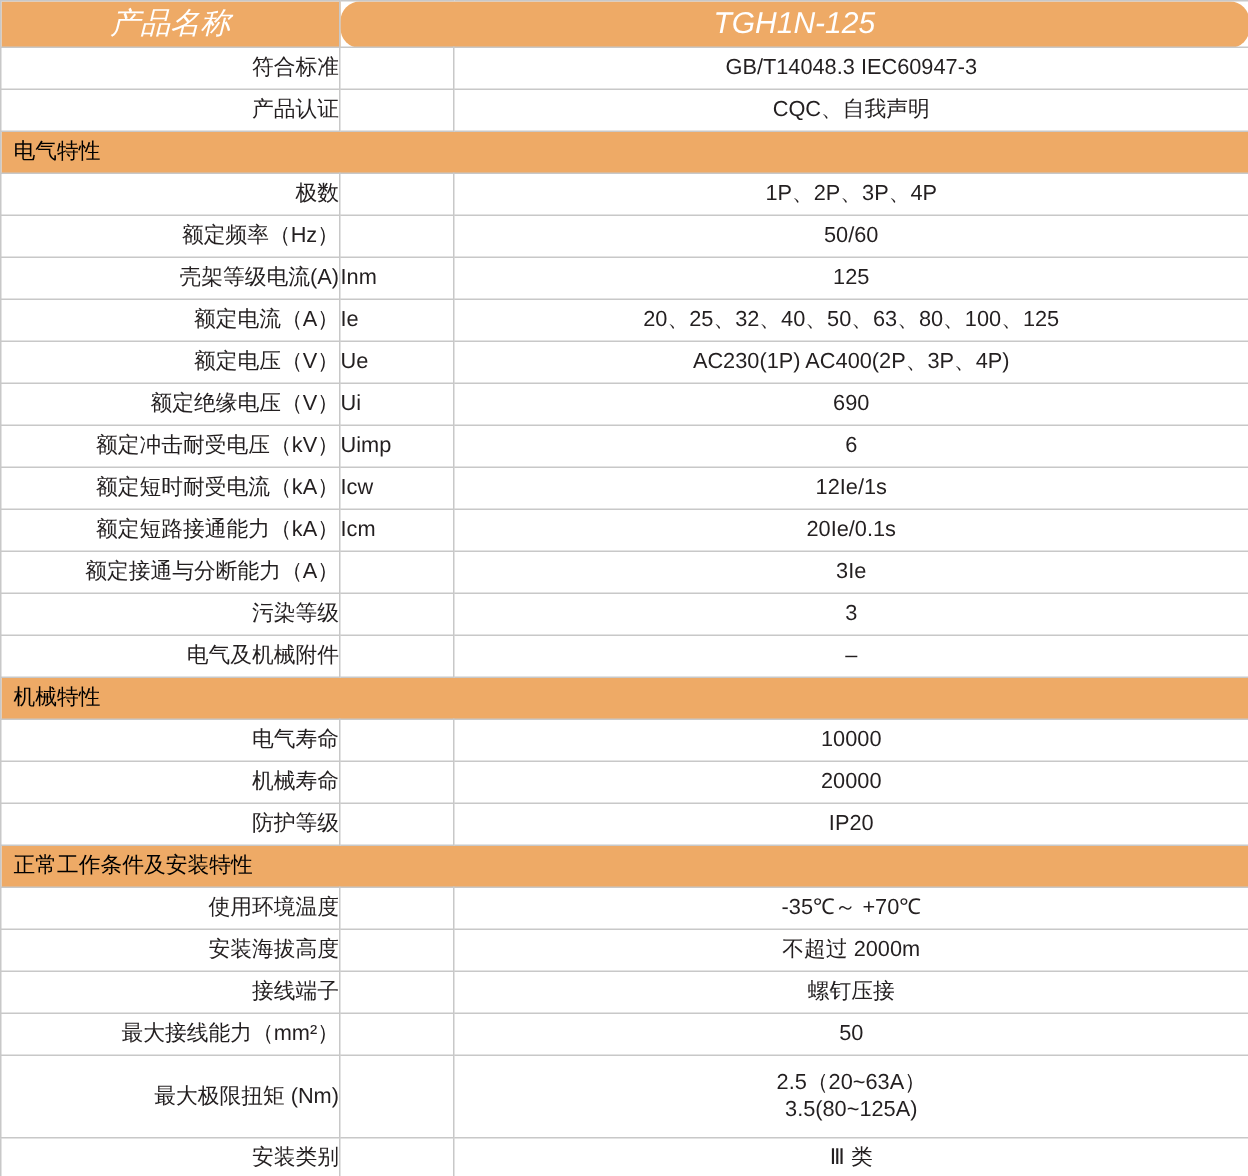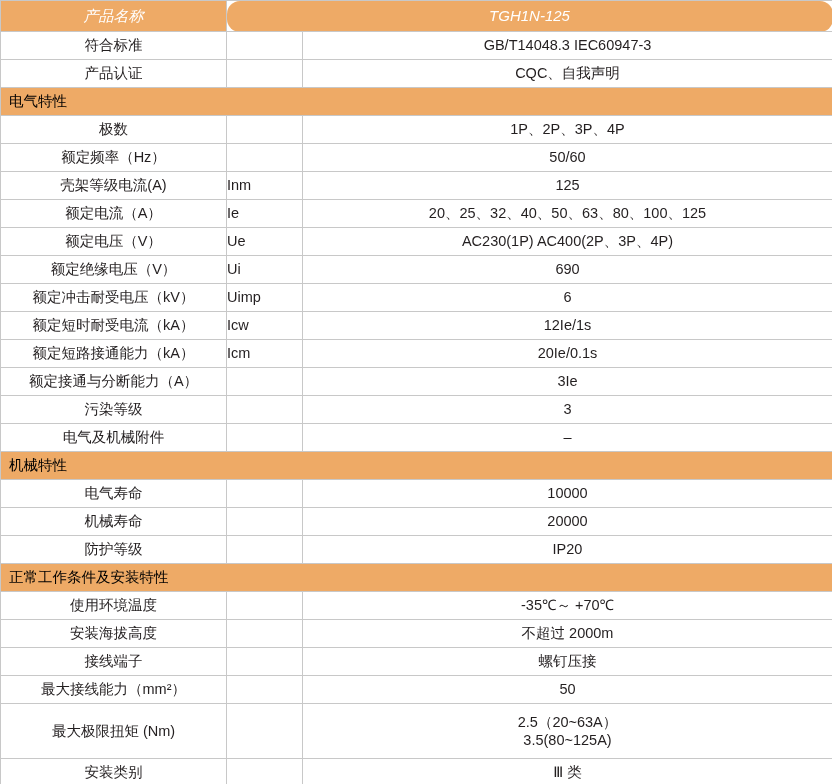--- a/index.html
+++ b/index.html
@@ -26,39 +26,39 @@
     height: 27px;
     vertical-align: middle;
   }
   
   col.c1 { width: 226px; }
   col.c2 { width: 76px; }
   col.c3 { width: 530px; }
 
   .cell-label {
     padding-left: 8px;
-    text-align: center;
+    text-align: right;
     white-space: nowrap;
   }
   .cell-sym {
     text-align: left;
     white-space: nowrap;
   }
   .cell-val {
     text-align: center;
     white-space: nowrap;
     border-radius: 13px;
   }
   
   tr.head td {
     background: #eeaa66;
     color: #ffffff;
     height: 30px;
     font-style: italic;
-    font-size: 15px;
+    font-size: 20px;
     margin-top: 16px;
   }
   tr.head td.cell-label {
     text-align: center;
     padding-left: 0;
   }
   
   tr.section td {
     background: #eeaa66;
     color: #000000;

